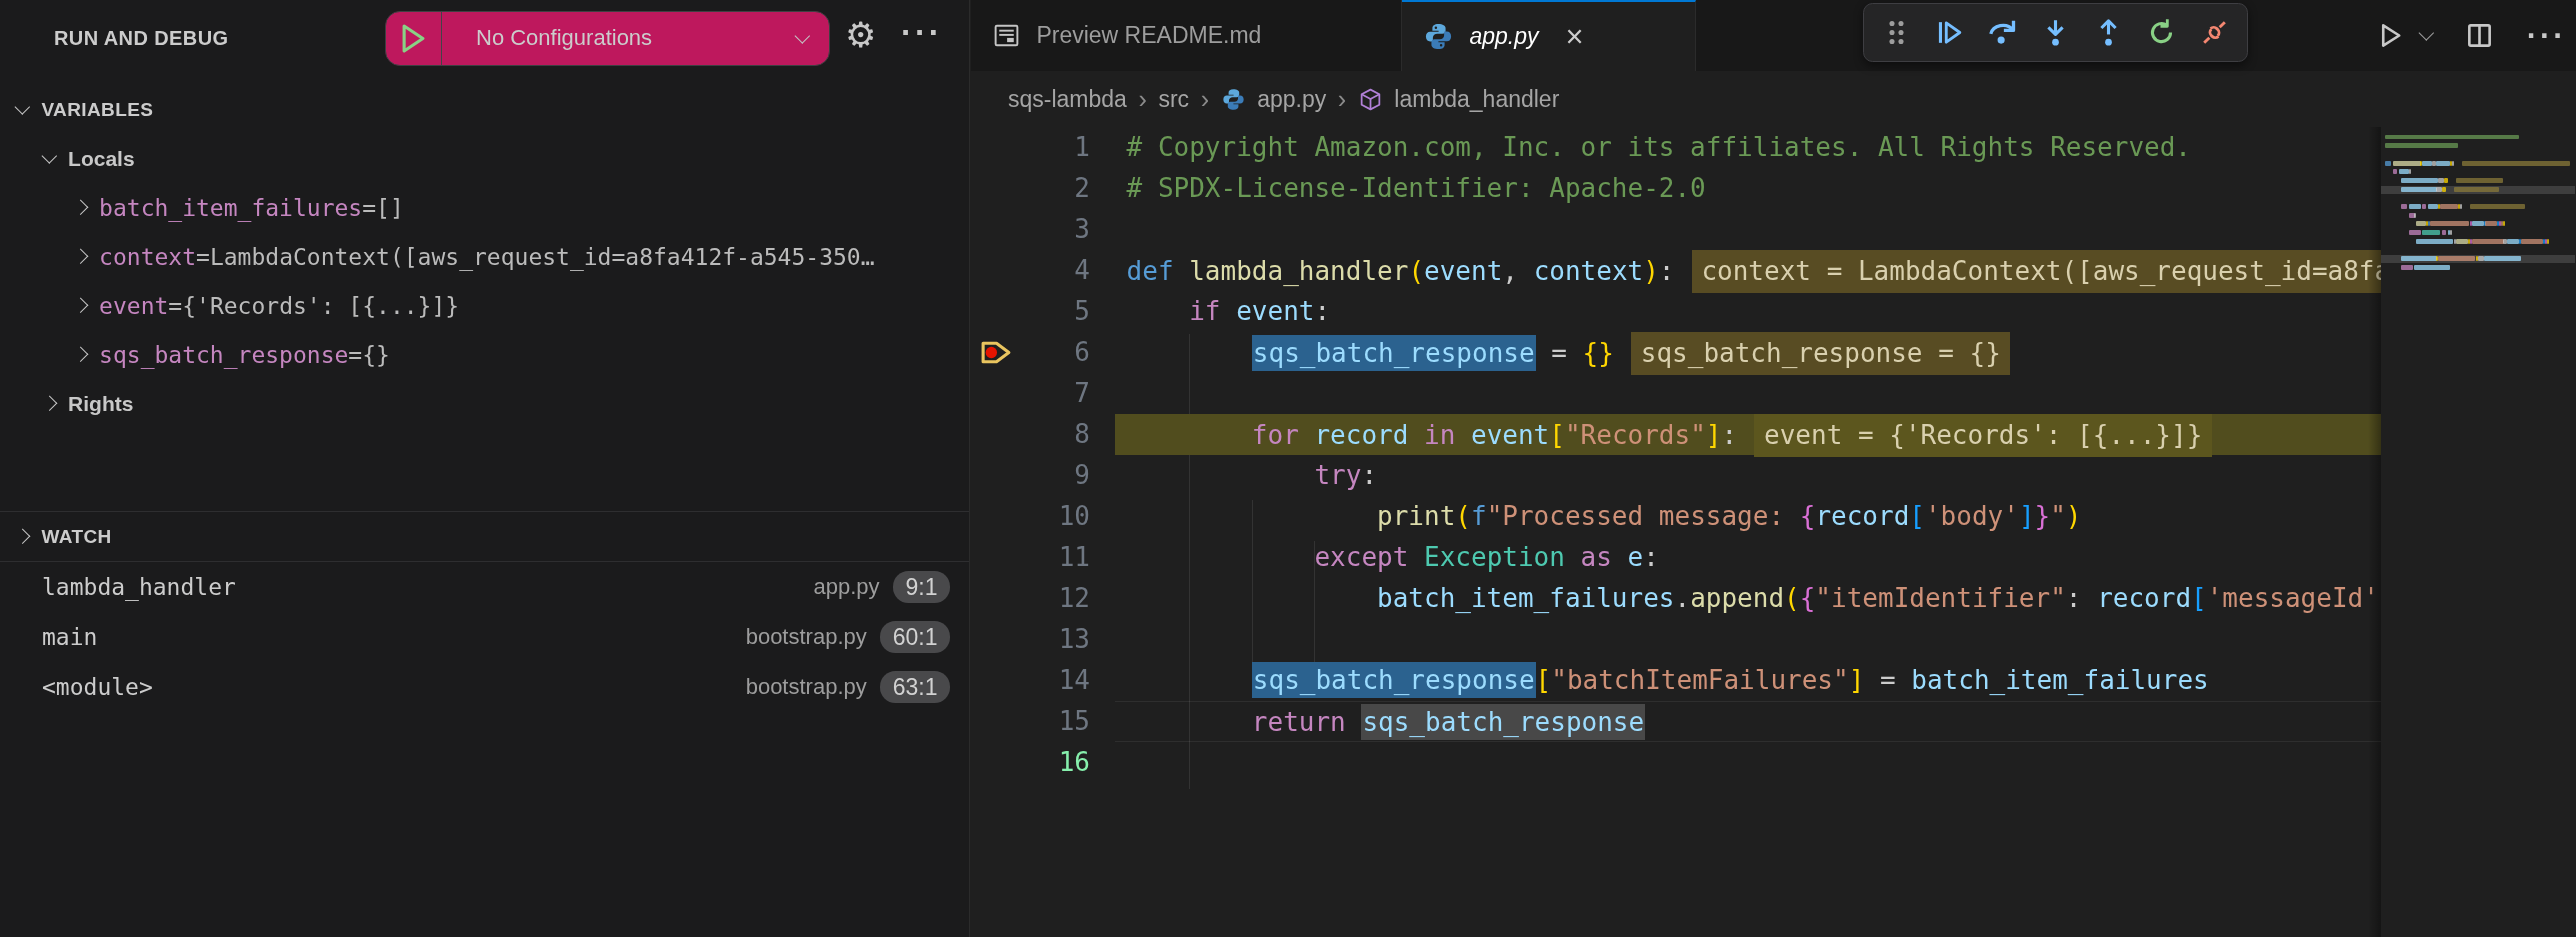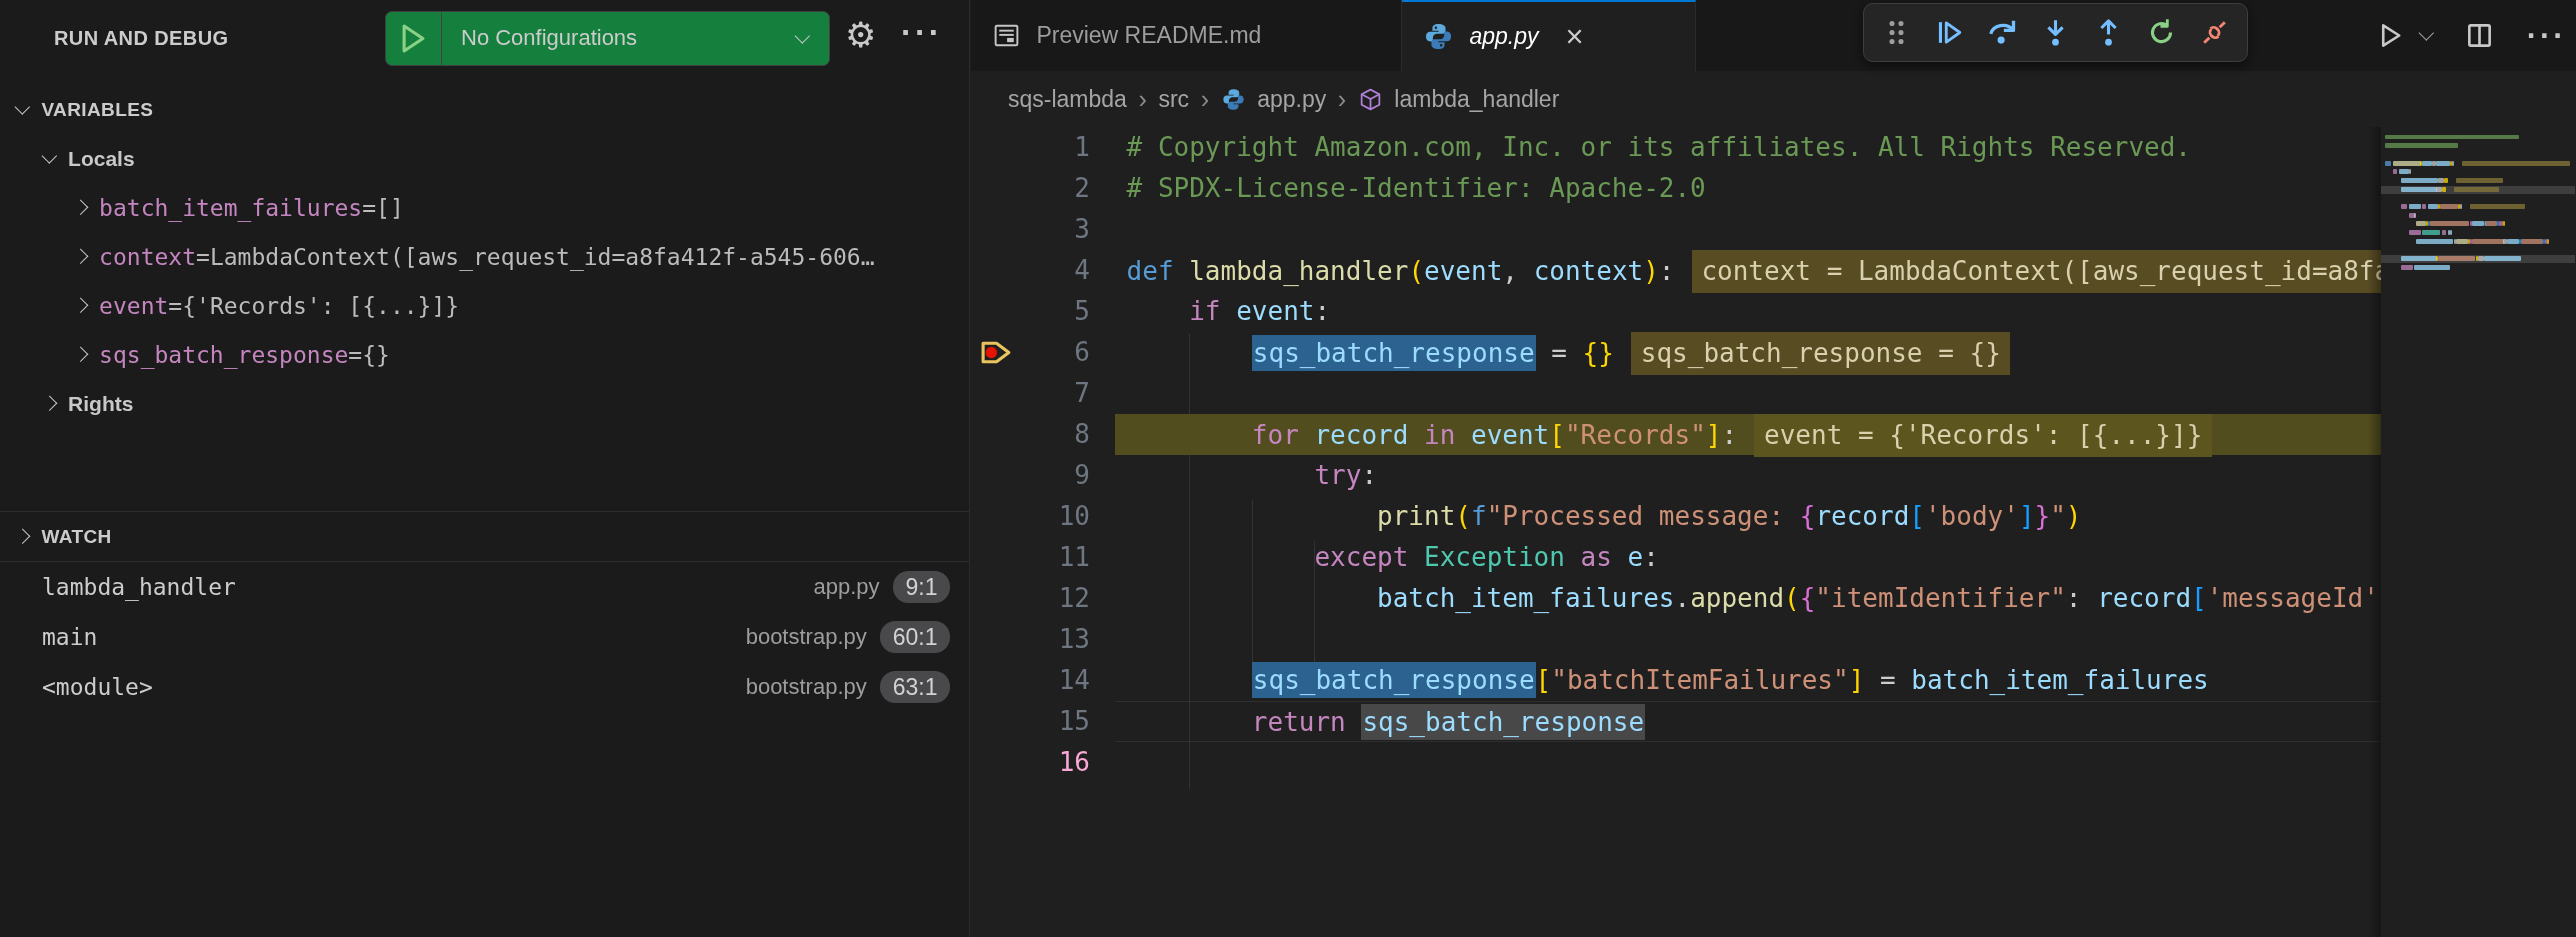--- a/index.html
+++ b/index.html
@@ -3,21 +3,21 @@
 <meta charset="utf-8">
 <style>
   * { margin:0; padding:0; box-sizing:border-box; }
   html,body { width:2576px; height:938px; }
   body { background:#1f1f1f; font-family:"Liberation Sans", sans-serif; color:#cccccc; overflow:hidden; position:relative; }
 
   
   .sidebar { position:absolute; left:0; top:0; width:970px; height:938px; background:#1b1b1c; border-right:1px solid #2b2b2b; }
   .sb-header { position:relative; height:77px; }
   .sb-title { position:absolute; left:54px; top:27px; font-size:20px; font-weight:bold; color:#cccccc; letter-spacing:0.4px; }
-  .cfg-dd { position:absolute; left:385px; top:10.6px; width:445px; height:55px; background:#15803d; border:1px solid #3f3f42; border-radius:7px; display:flex; align-items:center; cursor:pointer; }
+  .cfg-dd { position:absolute; left:385px; top:10.6px; width:445px; height:55px; background:#be185d; border:1px solid #3f3f42; border-radius:15px; display:flex; align-items:center; cursor:pointer;gap:15px; }
   .cfg-play { width:56px; height:100%; display:flex; align-items:center; justify-content:center; border-right:1px solid #434347; }
   .cfg-label { flex:1; padding-left:19px; font-size:22px; color:#cccccc; white-space:nowrap; overflow:hidden; }
   .cfg-chev { margin-right:21px; }
   .chev { display:inline-block; width:10.6px; height:10.6px; border-right:1.9px solid #c5c5c5; border-bottom:1.9px solid #c5c5c5; }
   .chev.down { transform:rotate(45deg) translate(-1.9px,-1.9px); }
   .chev.right { transform:rotate(-45deg); }
   .sb-gear { position:absolute; left:845px; top:15.4px; font-size:35px; color:#c8c8c8; cursor:pointer; font-family:"DejaVu Sans", sans-serif; }
   .sb-dots { position:absolute; left:901px; top:13.5px; font-size:33px; font-weight:bold; color:#c8c8c8; letter-spacing:2.9px; cursor:pointer; }
 
   .tree { position:absolute; left:0; width:100%; }
@@ -68,21 +68,21 @@
   .tk-v{color:#9cdcfe;} .tk-s{color:#ce9178;} .tk-cl{color:#4ec9b0;} .tk-p{color:#cccccc;}
   .tk-b1{color:#ffd700;} .tk-b2{color:#da70d6;} .tk-b3{color:#179fff;}
   .tk-vb{color:#9cdcfe; background:#2b628f; padding:2.9px 1px; }
   .tk-vg{color:#9cdcfe; background:rgba(160,160,160,.32); padding:2.9px 1px; }
   .ann { display:inline-block; margin-left:17.3px; padding:1px 9.6px; background:#584c23; color:#d9d0ae; }
   .cl.cur .ann { background:#5c561e; }
   .iguide { position:absolute; width:1px; background:rgba(255,255,255,.09); }
 
   .gutter { position:absolute; left:0; top:127px; width:144px; height:751px; font-family:"DejaVu Sans Mono", monospace; font-size:26px; color:#6e7681; }
   .ln { height:41px; line-height:41px; text-align:right; padding-right:25px; }
-  .ln.active { color:#f9a8d4;text-align:right; }
+  .ln.active { color:#86efac;text-align:right; }
   .bp-arrow { position:absolute; left:7.7px; top:337px; }
 
   
   .minimap { position:absolute; left:1410px; top:127px; width:194px; height:811px; background:#1f1f1f; }
   .mm-shadow { position:absolute; left:-13.5px; top:0; width:13.5px; height:100%; background:linear-gradient(to left, rgba(0,0,0,.35), rgba(0,0,0,0)); }
   .mm-row { position:absolute; height:4.8px; border-radius:1px; opacity:.75; }
   .mm-wide { position:absolute; left:0; width:100%; height:7.7px; background:rgba(135,135,135,.30); }
 </style>
 </head>
 <body>
@@ -116,21 +116,21 @@
         <div class="trow" style="padding-left: 75px;">
           <span class="chev right"></span>
           <span class="mono var-name" style="margin-left:13.5px">batch_item_failures</span>
           <span class="mono var-eq"> = </span>
           <span class="mono var-val">[]</span>
         </div>
         <div class="trow" style="padding-left: 75px;">
           <span class="chev right"></span>
           <span class="mono var-name" style="margin-left:13.5px">context</span>
           <span class="mono var-eq"> = </span>
-          <span class="mono var-val">LambdaContext([aws_request_id=a8fa412f-a545-606…</span>
+          <span class="mono var-val">LambdaContext([aws_request_id=a8fa412f-a545-350…</span>
         </div>
         <div class="trow" style="padding-left: 75px;">
           <span class="chev right"></span>
           <span class="mono var-name" style="margin-left:13.5px">event</span>
           <span class="mono var-eq"> = </span>
           <span class="mono var-val">{'Records': [{...}]}</span>
         </div>
         <div class="trow" style="padding-left: 75px;">
           <span class="chev right"></span>
           <span class="mono var-name" style="margin-left:13.5px">sqs_batch_response</span>

